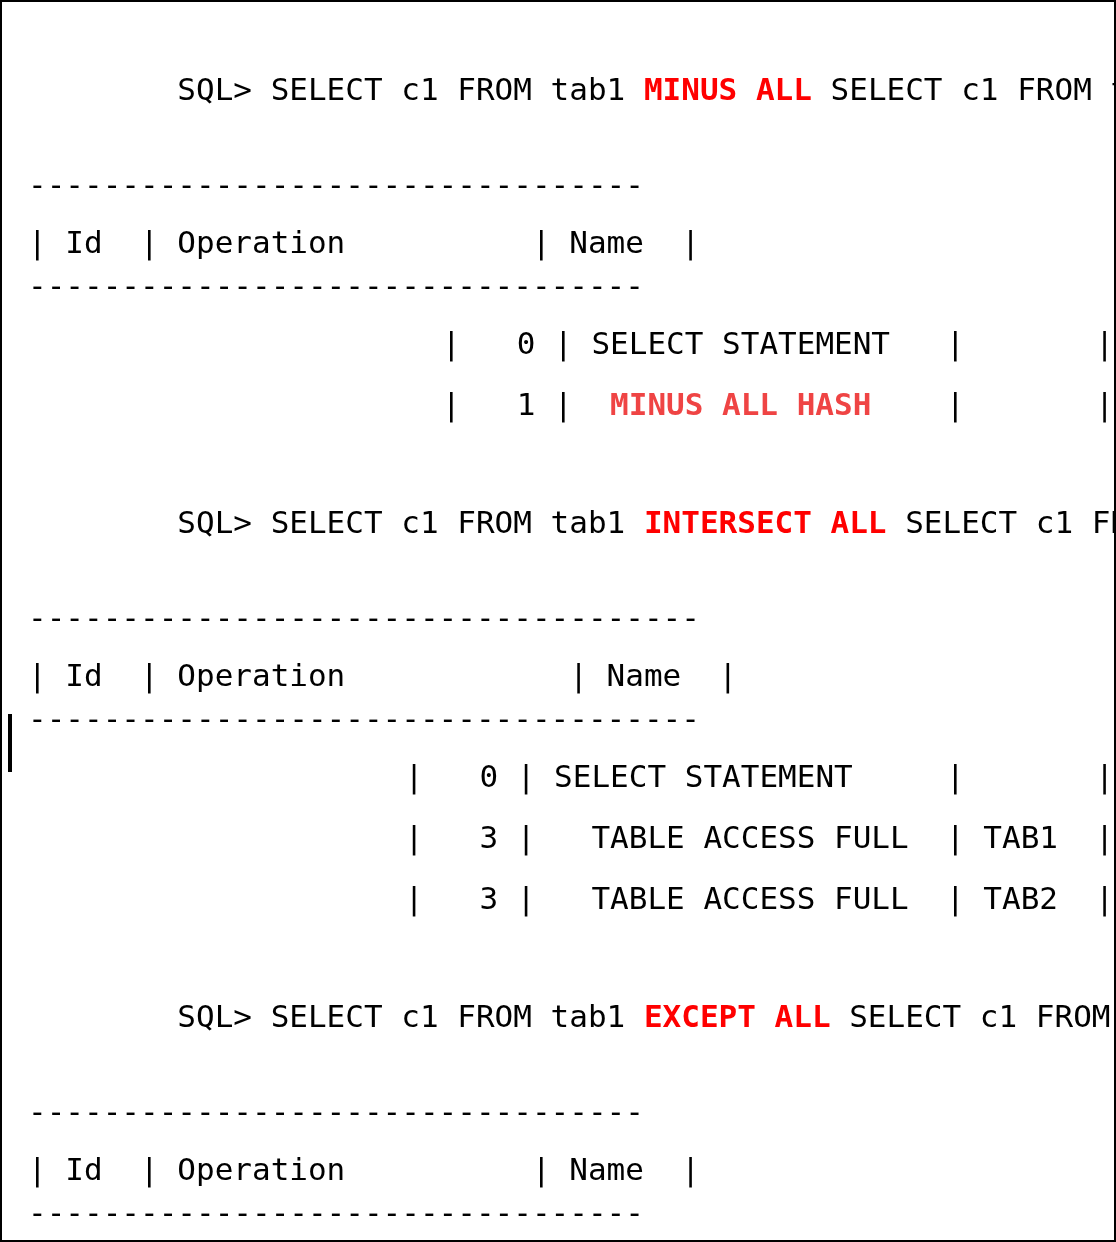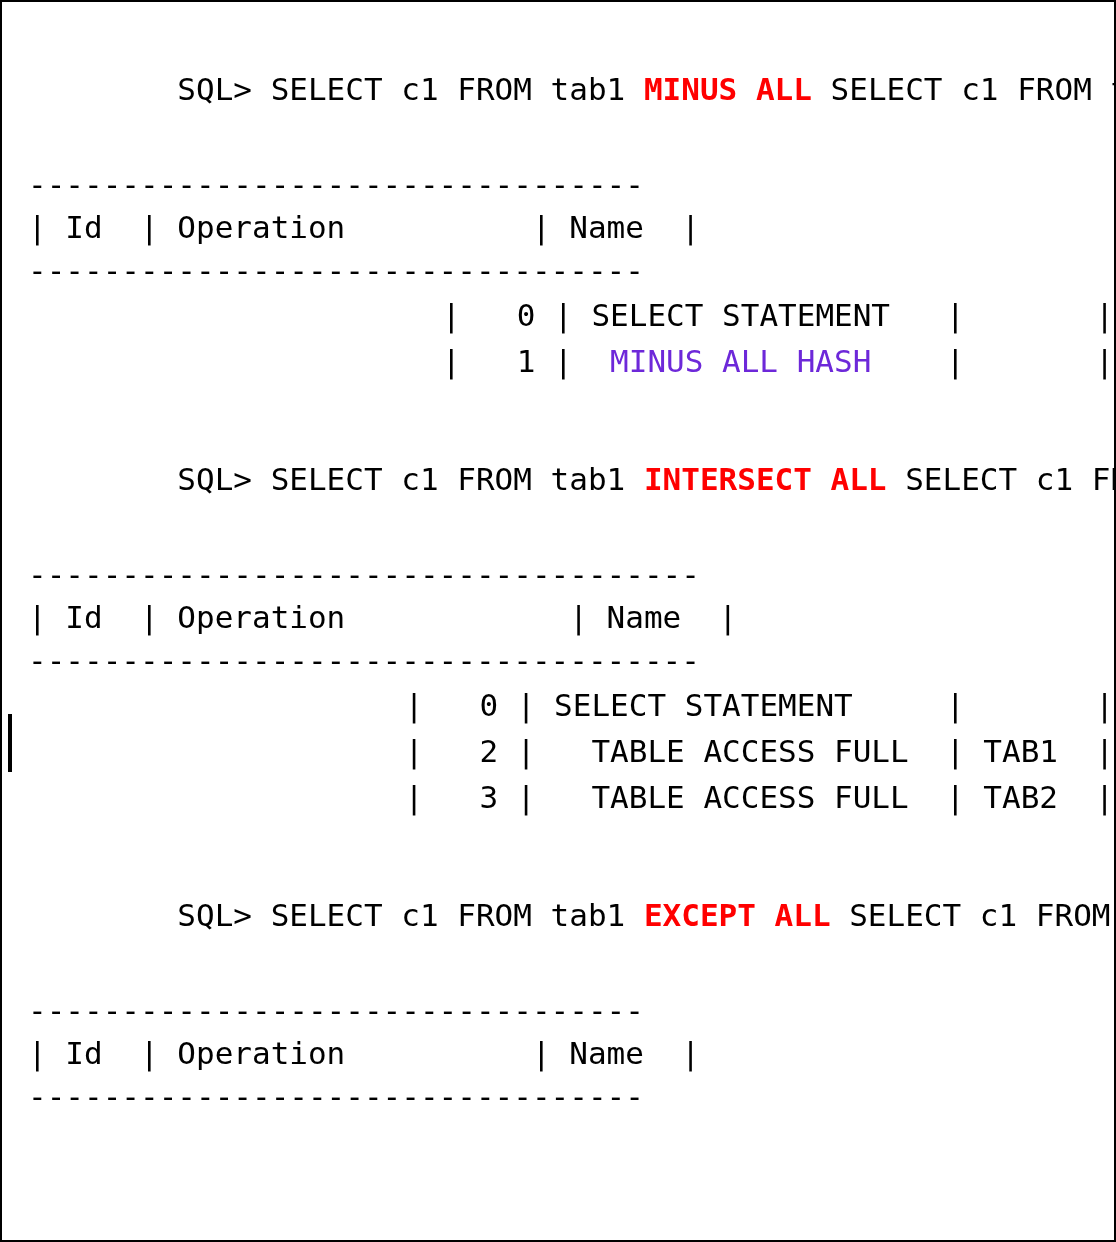--- a/index.html
+++ b/index.html
@@ -49,28 +49,29 @@
   .sep {
     line-height: 40px;
     font-size: 31px;
   }
   .rows {
     margin-top: 2px;
     text-align: right;
   }
   .row {
     line-height: 46px;
+    margin-top: 15px;
   }
   .kw-red {
     color: #ff0000;
     font-weight: 700;
   }
   .op-red {
-    color: #6d28d9;
-    font-weight: 400;
+    color: #ef4444;
+    font-weight: 700;
   }
   .tick {
     position: absolute;
     left: 6px;
     top: 712px;
     width: 4px;
     height: 58px;
     background: #000000;
   }
 </style>
@@ -95,21 +96,21 @@
 
     <div class="block">
       <div class="line sql-line">
         <span>SQL&gt; SELECT c1 FROM tab1 </span><span class="kw-red">INTERSECT ALL</span><span> SELECT c1 FROM tab2;</span>
       </div>
       <div class="line sep">------------------------------------</div>
       <div class="line row">| Id  | Operation            | Name  |</div>
       <div class="line sep">------------------------------------</div>
       <div class="rows">
         <div class="line row">|   0 | SELECT STATEMENT     |       |</div>
-        <div class="line row">|   2 |   TABLE ACCESS FULL  | TAB1  |</div>
+        <div class="line row">|   3 |   TABLE ACCESS FULL  | TAB1  |</div>
         <div class="line row">|   3 |   TABLE ACCESS FULL  | TAB2  |</div>
       </div>
     </div>
 
     <div class="block">
       <div class="line sql-line">
         <span>SQL&gt; SELECT c1 FROM tab1 </span><span class="kw-red">EXCEPT ALL</span><span> SELECT c1 FROM tab2;</span>
       </div>
       <div class="line sep">---------------------------------</div>
       <div class="line row">| Id  | Operation          | Name  |</div>

